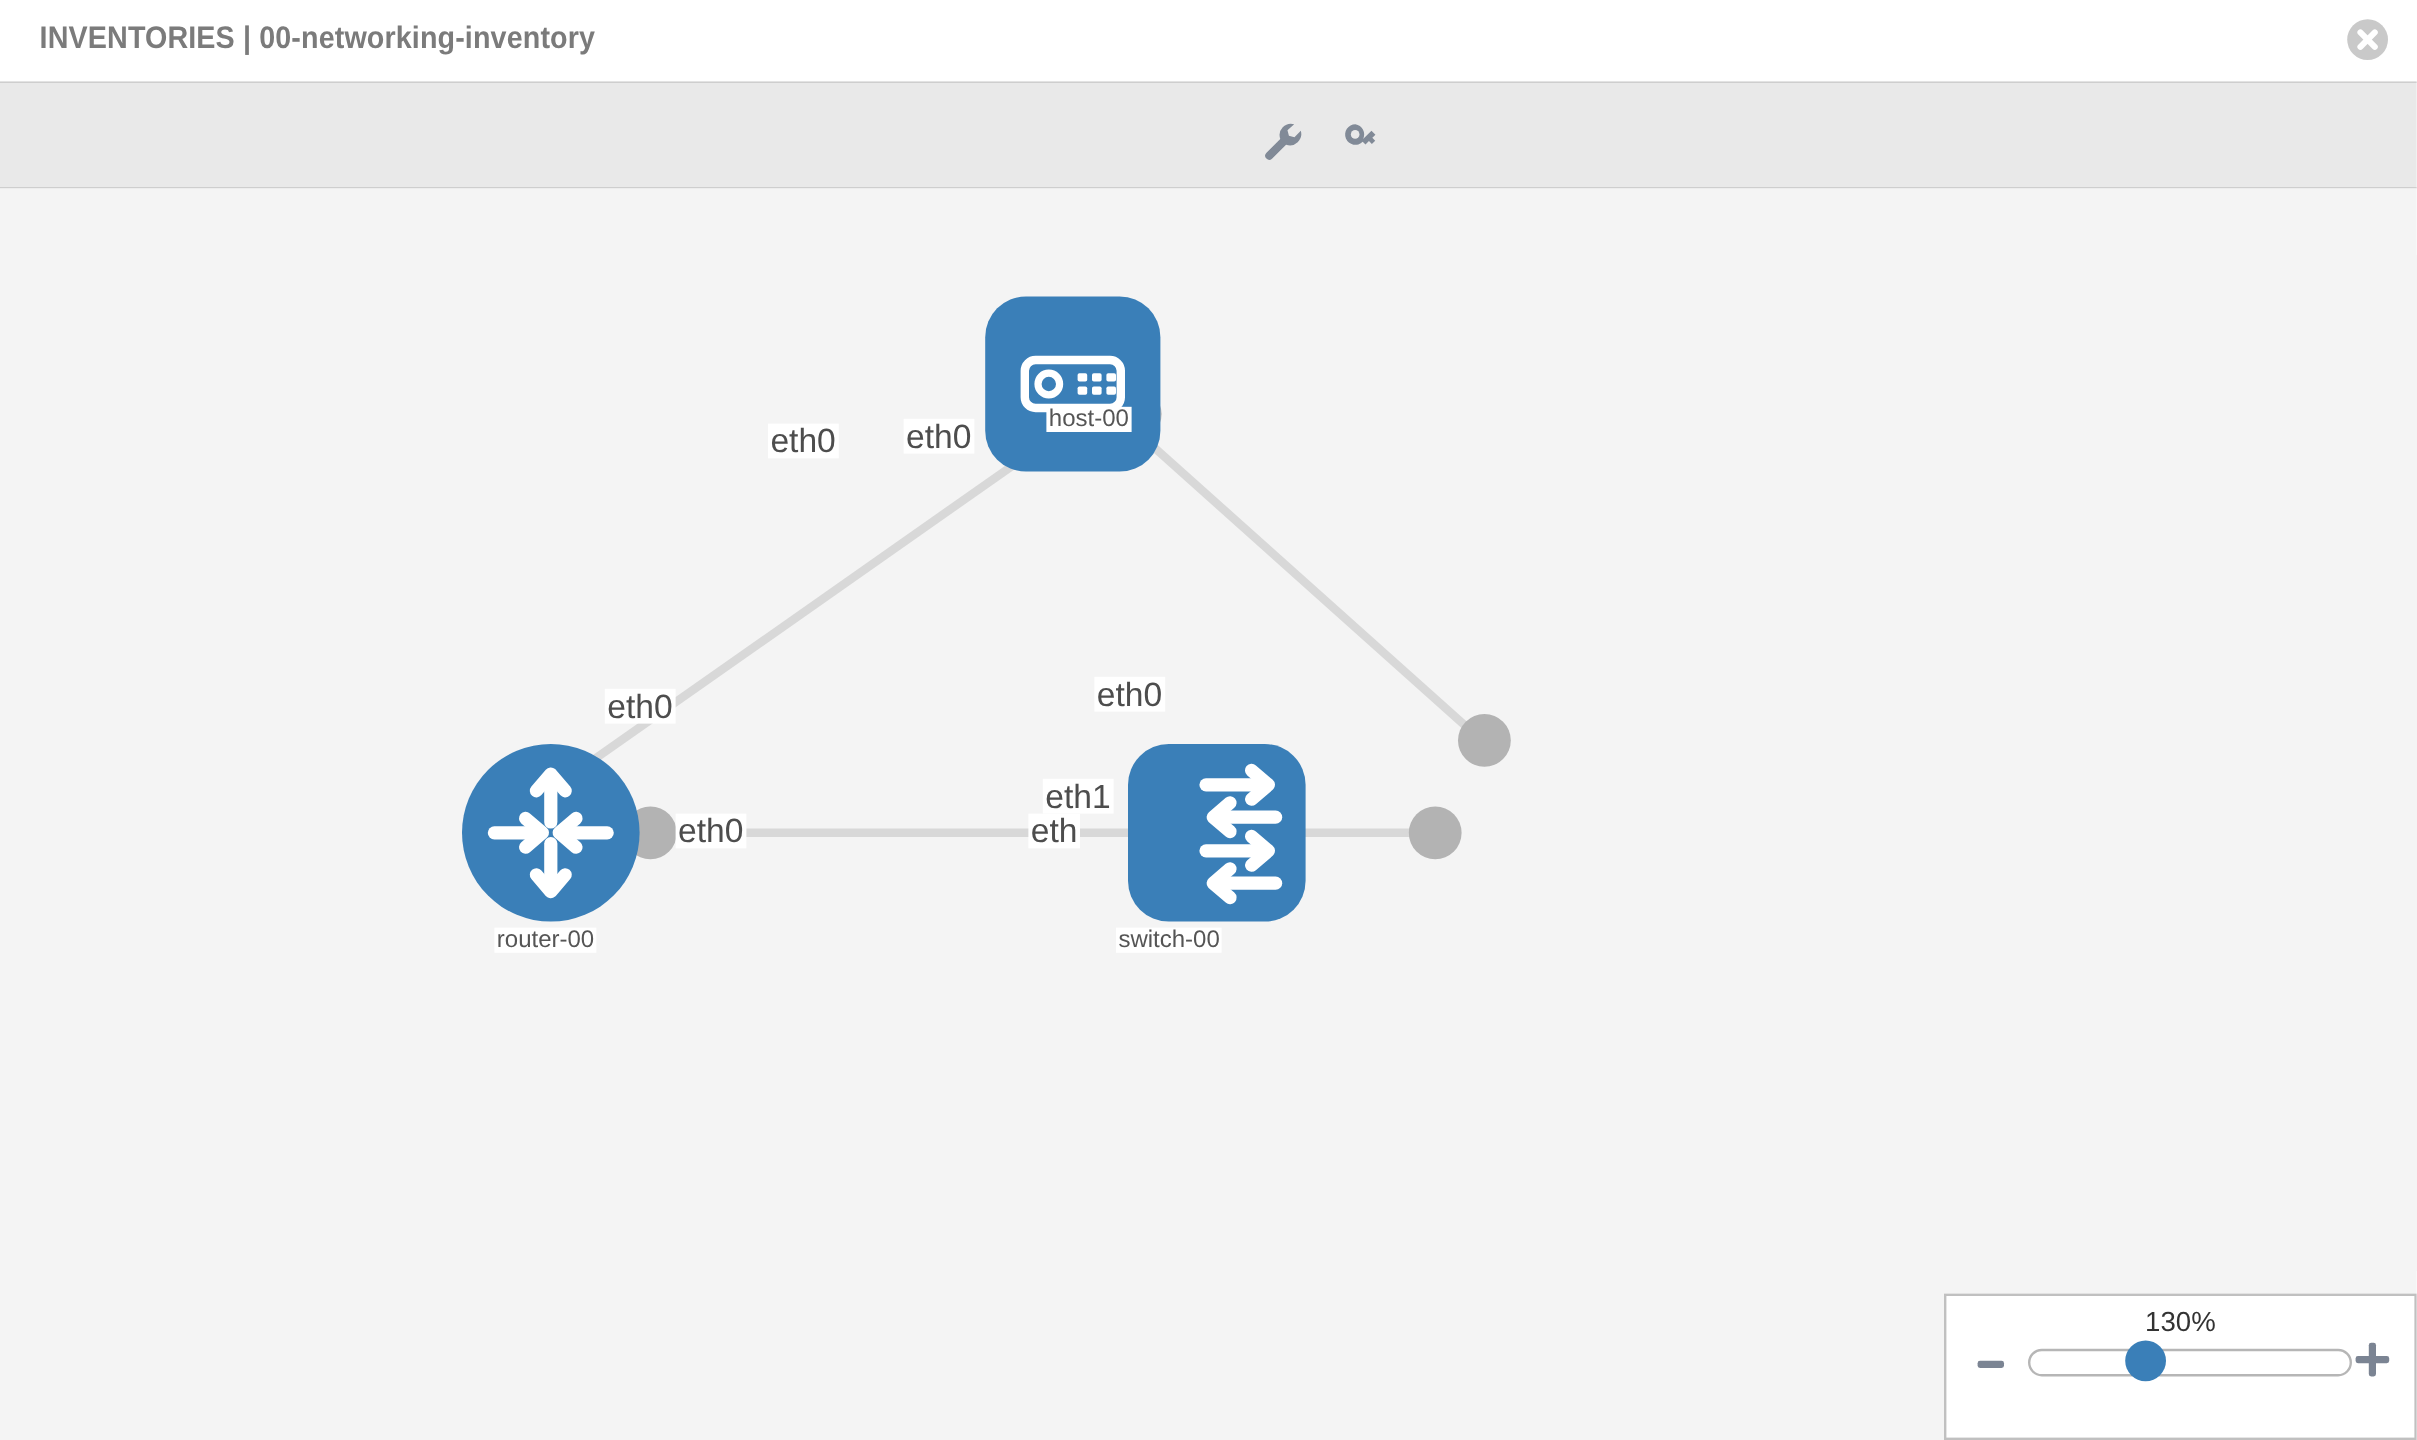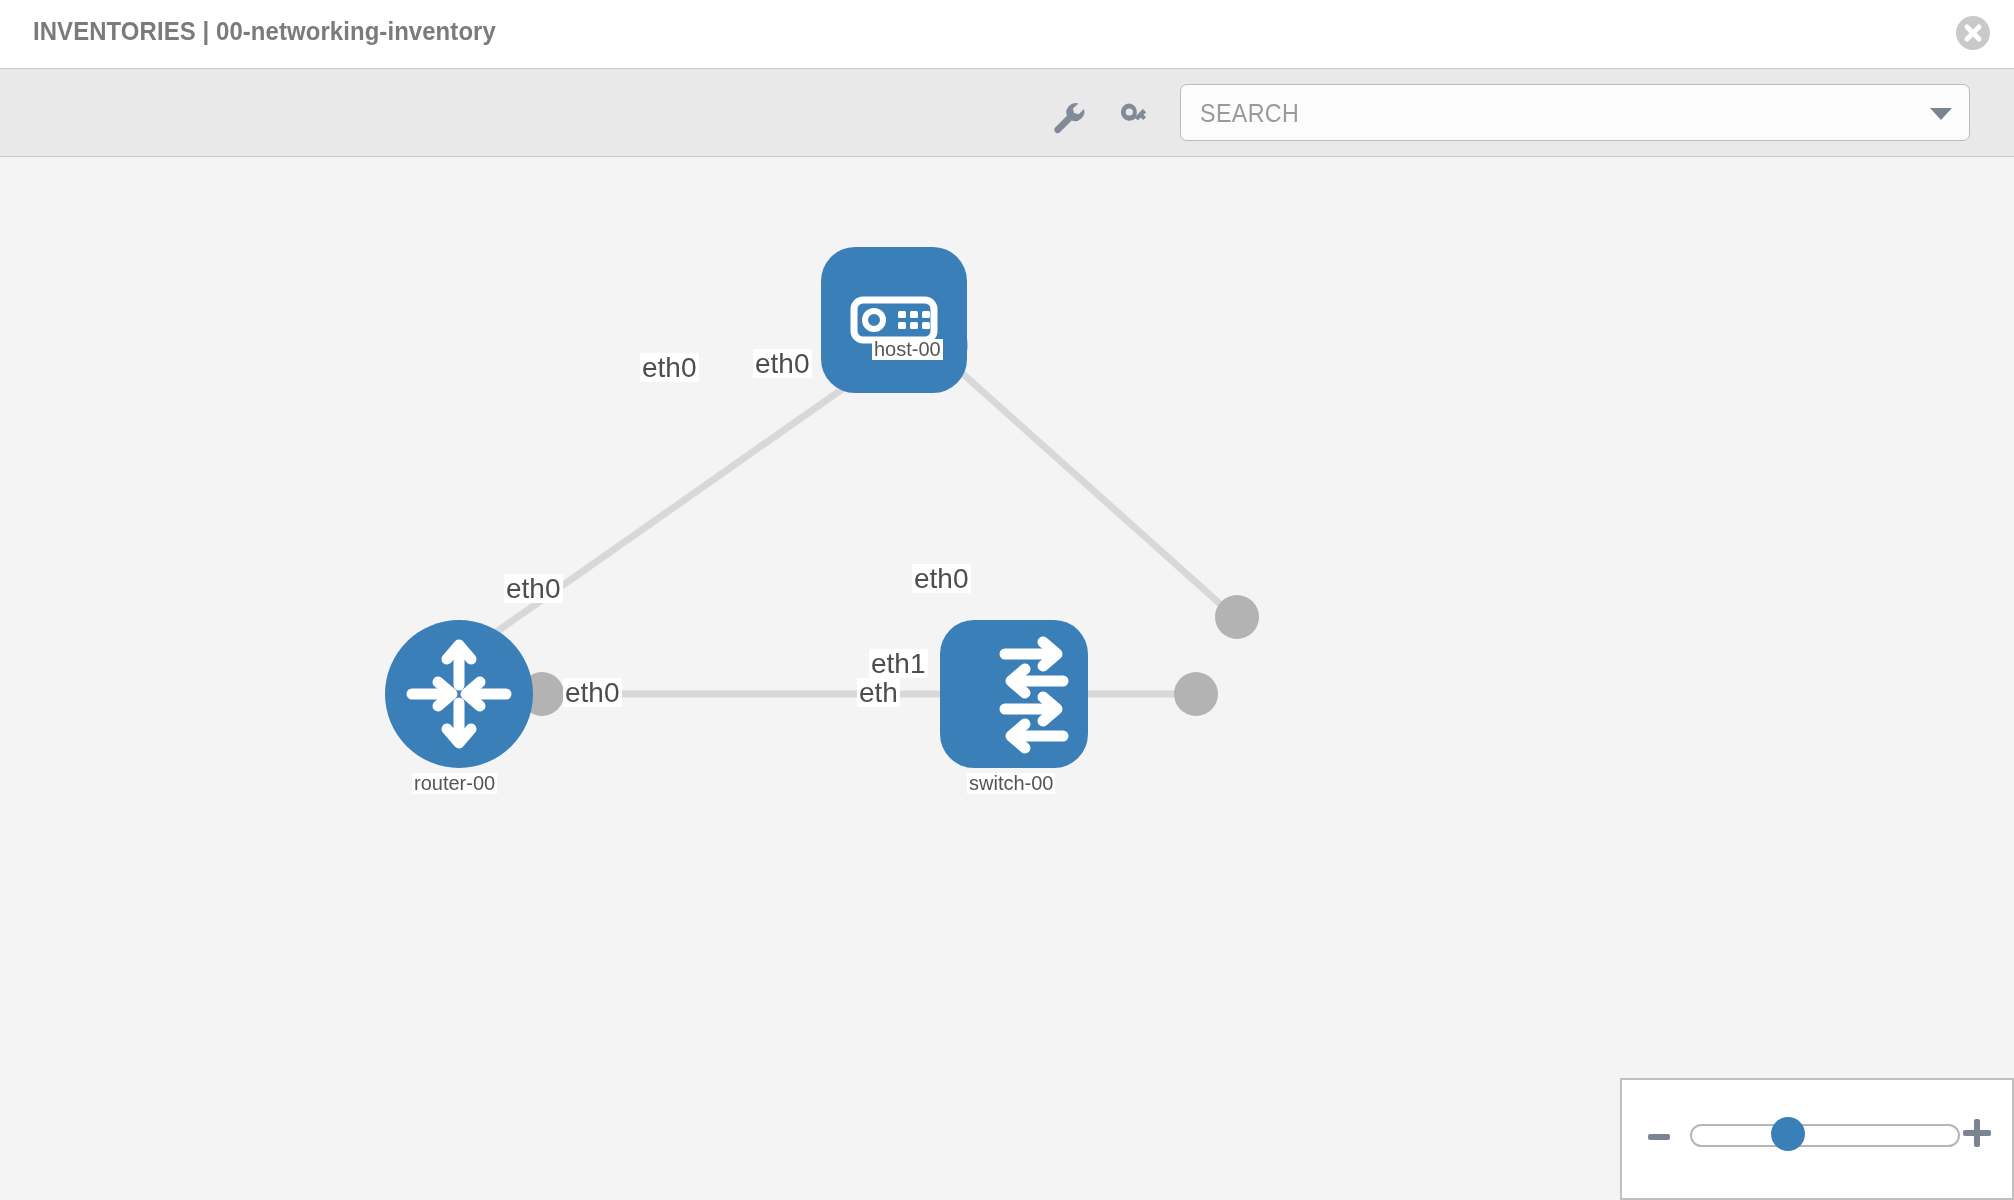--- a/index.html
+++ b/index.html
@@ -232,24 +232,20 @@
 
   <div class="tool-icon key">
     <svg width="40" height="40" viewBox="0 0 40 40" aria-hidden="true">
       <g fill="#818a97">
         <path d="M14.5 6.5a8.6 8.6 0 1 0 6.1 14.7l2.3 2.3 2.9-2.9 2.4 2.4 2.8-2.8-2.4-2.4 2.6-2.6-3.3-3.3-7 7A8.6 8.6 0 0 0 14.5 6.5z"></path>
         <circle cx="14.3" cy="15" r="3.6" fill="#e9e9e9"></circle>
       </g>
     </svg>
   </div>
 
-  <div class="search-select">
-    <span class="label">SEARCH</span>
-    <span class="caret"></span>
-  </div>
 </div>
 
 <div class="canvas">
 
   <svg class="topology-svg" viewBox="0 0 2014 1043">
 
     <g>
       <line x1="888" y1="200" x2="492" y2="478" stroke="#d8d8d8" stroke-width="7"></line>
       <line x1="944" y1="200" x2="1237" y2="462" stroke="#d8d8d8" stroke-width="7"></line>
       <line x1="540" y1="537" x2="1196" y2="537" stroke="#d8d8d8" stroke-width="7"></line>
@@ -311,33 +307,34 @@
         <polyline points="1043,540 1057,552 1043,564"></polyline>
 
         <line x1="1063" y1="579" x2="1013" y2="579"></line>
         <polyline points="1025,567 1011,579 1025,591"></polyline>
       </g>
     </g>
   </svg>
 
   <div class="node-label" style="left:872px; top:182px;">host-00</div>
   <div class="node-label" style="left:412px; top:616px;">router-00</div>
-  <div class="node-label" style="left:967px; top:616px;">switch-00</div>
+  <div class="node-label" style="left:930px; top:616px;">switch-00</div>
 
   <div class="iface-label" style="left:640px; top:196px;">eth0</div>
   <div class="iface-label" style="left:753px; top:192px;">eth0</div>
   <div class="iface-label" style="left:504px; top:417px;">eth0</div>
   <div class="iface-label" style="left:912px; top:407px;">eth0</div>
   <div class="iface-label" style="left:563px; top:521px;">eth0</div>
   <div class="iface-label" style="left:857px; top:521px;">eth</div>
   <div class="iface-label" style="left:869px; top:492px;">eth1</div>
 
 </div>
 
 <div class="zoom-panel">
+  <div class="zoom-value">130%</div>
 
   <div class="zoom-minus">
     <svg width="26" height="26" viewBox="0 0 26 26" aria-hidden="true">
       <rect x="2" y="10" width="22" height="6" rx="2" fill="#7b8493"></rect>
     </svg>
   </div>
 
   <div class="zoom-track"></div>
   <div class="zoom-thumb"></div>
 

